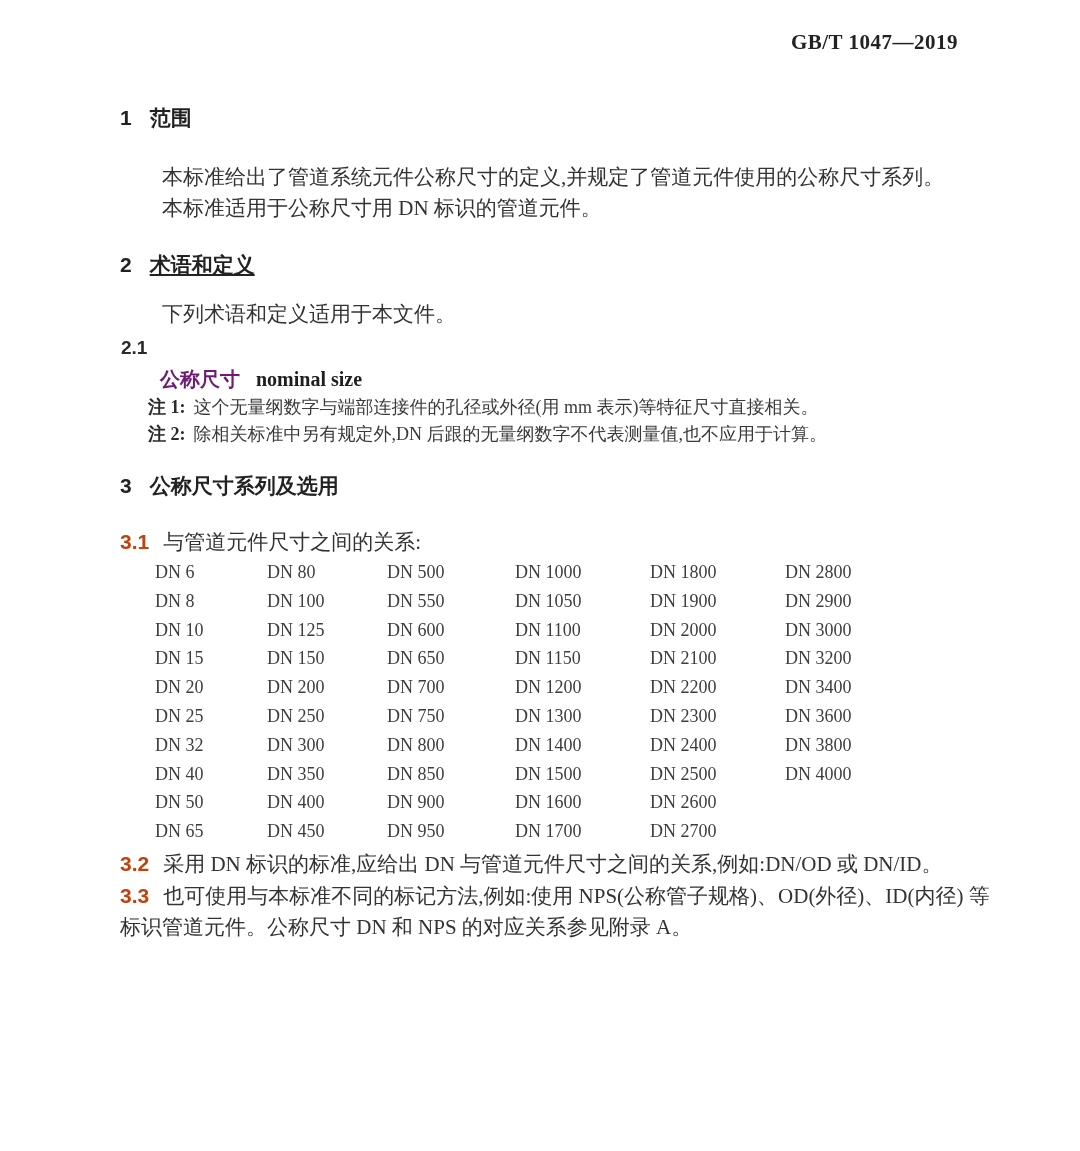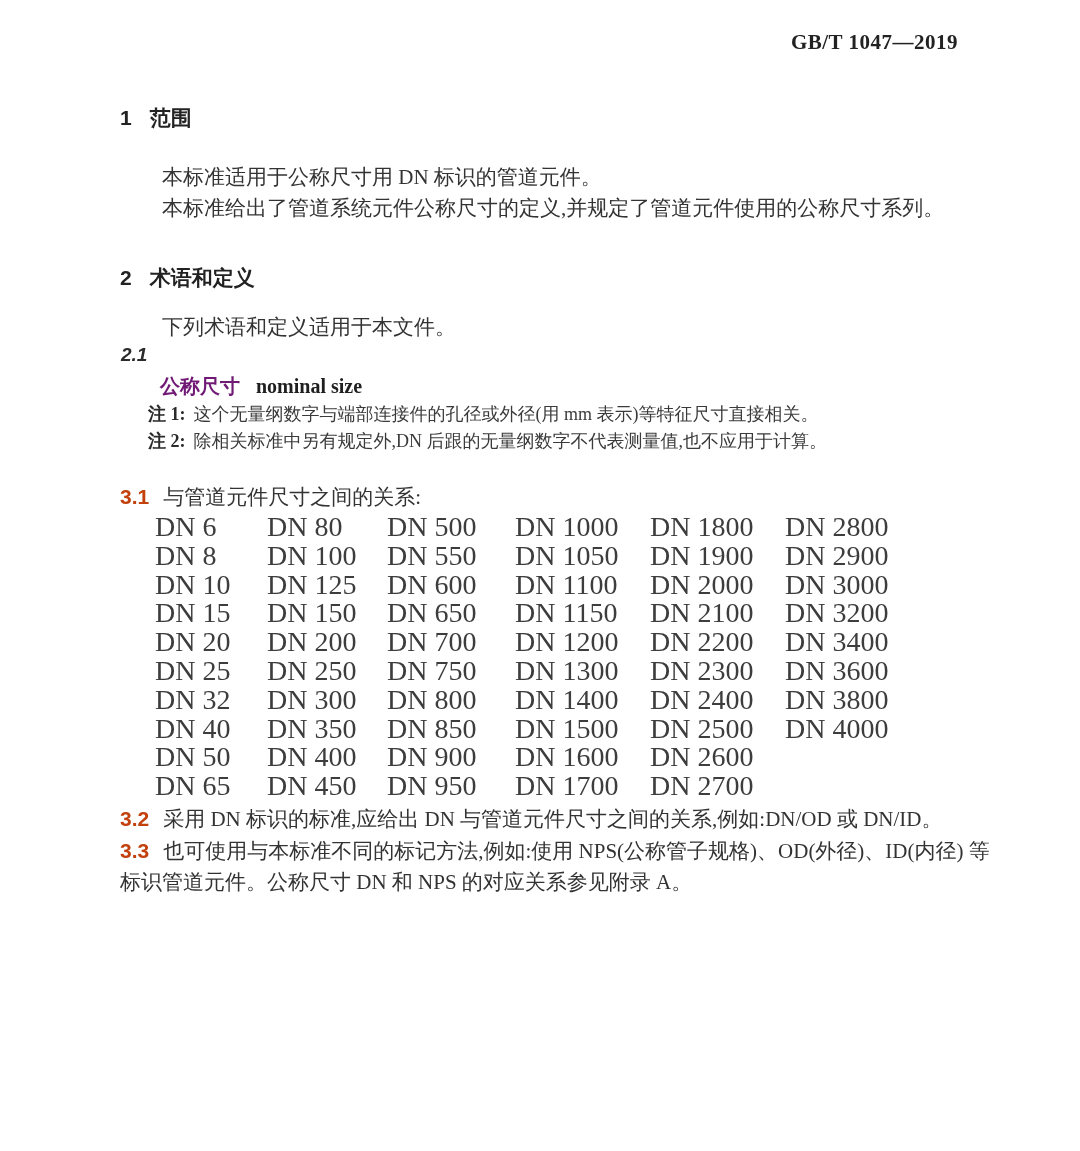--- a/index.html
+++ b/index.html
@@ -42,41 +42,40 @@
   .sec-heading {
     margin-left: 120px;
     font-family: "Liberation Sans", "DejaVu Sans", sans-serif;
     font-weight: bold;
     font-size: 21px;
     line-height: 28px;
     color: #222;
   }
   .sec-heading .sec-num { display: inline-block; margin-right: 18px; }
   .h1-heading { margin-top: 50px; }
-  .h2-heading { margin-top: 40px; }
+  .h2-heading { margin-top: 27px; text-decoration: underline; }
   .h3-heading { margin-top: 24px; }
   
   .body-block { margin-top: 30px; margin-left: 120px; margin-right: 92px; }
   .body-para {
     font-size: 21px;
     line-height: 31px;
     text-indent: 2em;
     color: #333;
   }
   .intro-para { margin-top: 20px; }
   
   .term-number {
-    margin-top: 0;
+    margin-top: 6px;
     margin-left: 121px;
     font-family: "Liberation Sans", "DejaVu Sans", sans-serif;
     font-size: 19px;
     line-height: 24px;
     font-weight: bold;
     color: #2a2a2a;
-    font-style: italic;
   }
   .term-line {
     margin-top: 4px;
     margin-left: 160px;
     font-size: 20px;
     line-height: 30px;
   }
   .term-zh {
     font-family: "Liberation Sans", "DejaVu Sans", sans-serif;
     font-weight: bold;
@@ -123,43 +122,43 @@
     font-weight: bold;
     color: #c2410c;
     margin-right: 14px;
   }
   
   .dn-grid {
     margin-left: 155px;
     display: grid;
     grid-template-columns: 112px 120px 128px 135px 135px 110px;
     font-family: "Liberation Serif", serif;
-    font-size: 28px;
+    font-size: 18px;
     color: #3d3d3d;
   }
   .dn-cell {
     line-height: 28.8px;
     white-space: nowrap;
   }
 </style>
 </head>
 <body>
 
 <div class="page">
 
   <div class="doc-code">GB/T 1047—2019</div>
 
 
   <div class="sec-heading h1-heading">
     <span class="sec-num">1</span><span>范围</span>
   </div>
 
   <div class="body-block">
+    <p class="body-para">本标准给出了管道系统元件公称尺寸的定义,并规定了管道元件使用的公称尺寸系列。</p>
     <p class="body-para">本标准适用于公称尺寸用 DN 标识的管道元件。</p>
-    <p class="body-para">本标准给出了管道系统元件公称尺寸的定义,并规定了管道元件使用的公称尺寸系列。</p>
   </div>
 
   <div class="sec-heading h2-heading">
     <span class="sec-num">2</span><span>术语和定义</span>
   </div>
 
   <p class="body-para intro-para" style="margin-left:120px; margin-right:92px;">下列术语和定义适用于本文件。</p>
 
   <div class="term-number">2.1</div>
 
@@ -168,20 +167,23 @@
   </div>
 
 
   <div class="note-line">
     <span class="note-label">注 1:</span><span>这个无量纲数字与端部连接件的孔径或外径(用 mm 表示)等特征尺寸直接相关。</span>
   </div>
   <div class="note-line">
     <span class="note-label">注 2:</span><span>除相关标准中另有规定外,DN 后跟的无量纲数字不代表测量值,也不应用于计算。</span>
   </div>
 
+  <div class="sec-heading h3-heading">
+    <span class="sec-num">3</span><span>公称尺寸系列及选用</span>
+  </div>
 
   <p class="clause clause-31">
     <span class="clause-num">3.1</span><span>与管道元件尺寸之间的关系:</span>
   </p>
 
   <div class="dn-grid">
       <span class="dn-cell">DN 6</span>
       <span class="dn-cell">DN 80</span>
       <span class="dn-cell">DN 500</span>
       <span class="dn-cell">DN 1000</span>

